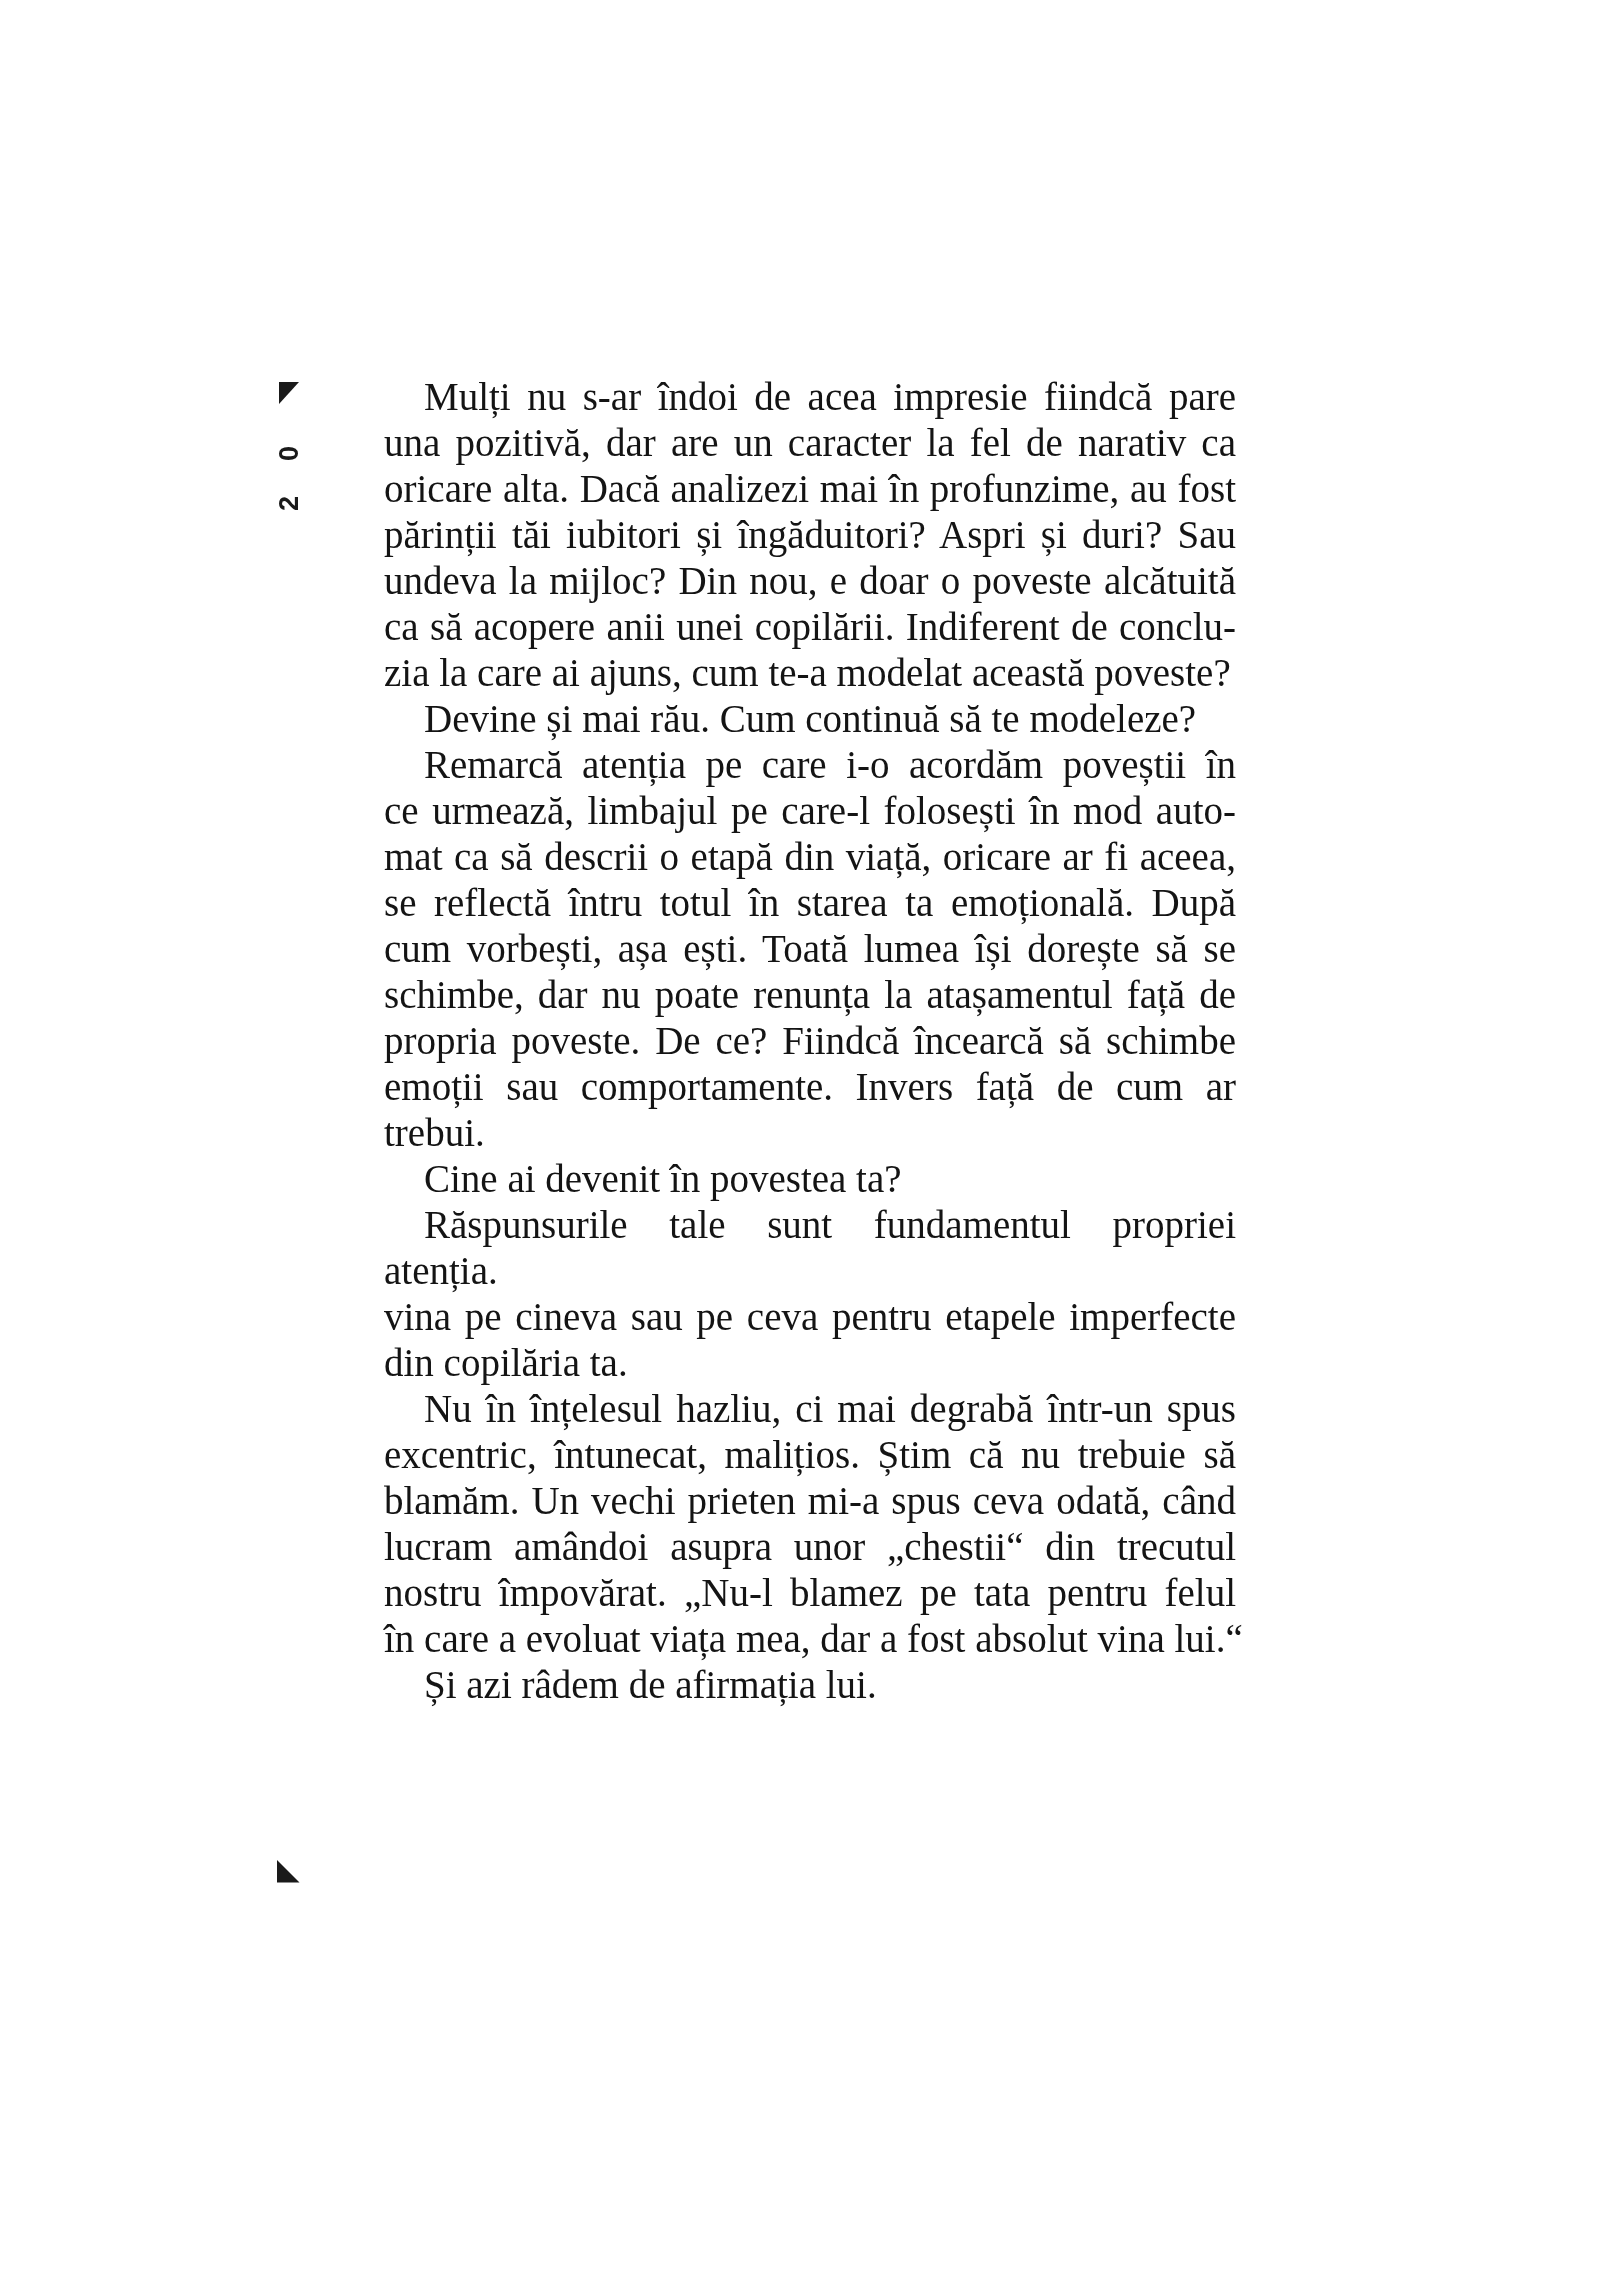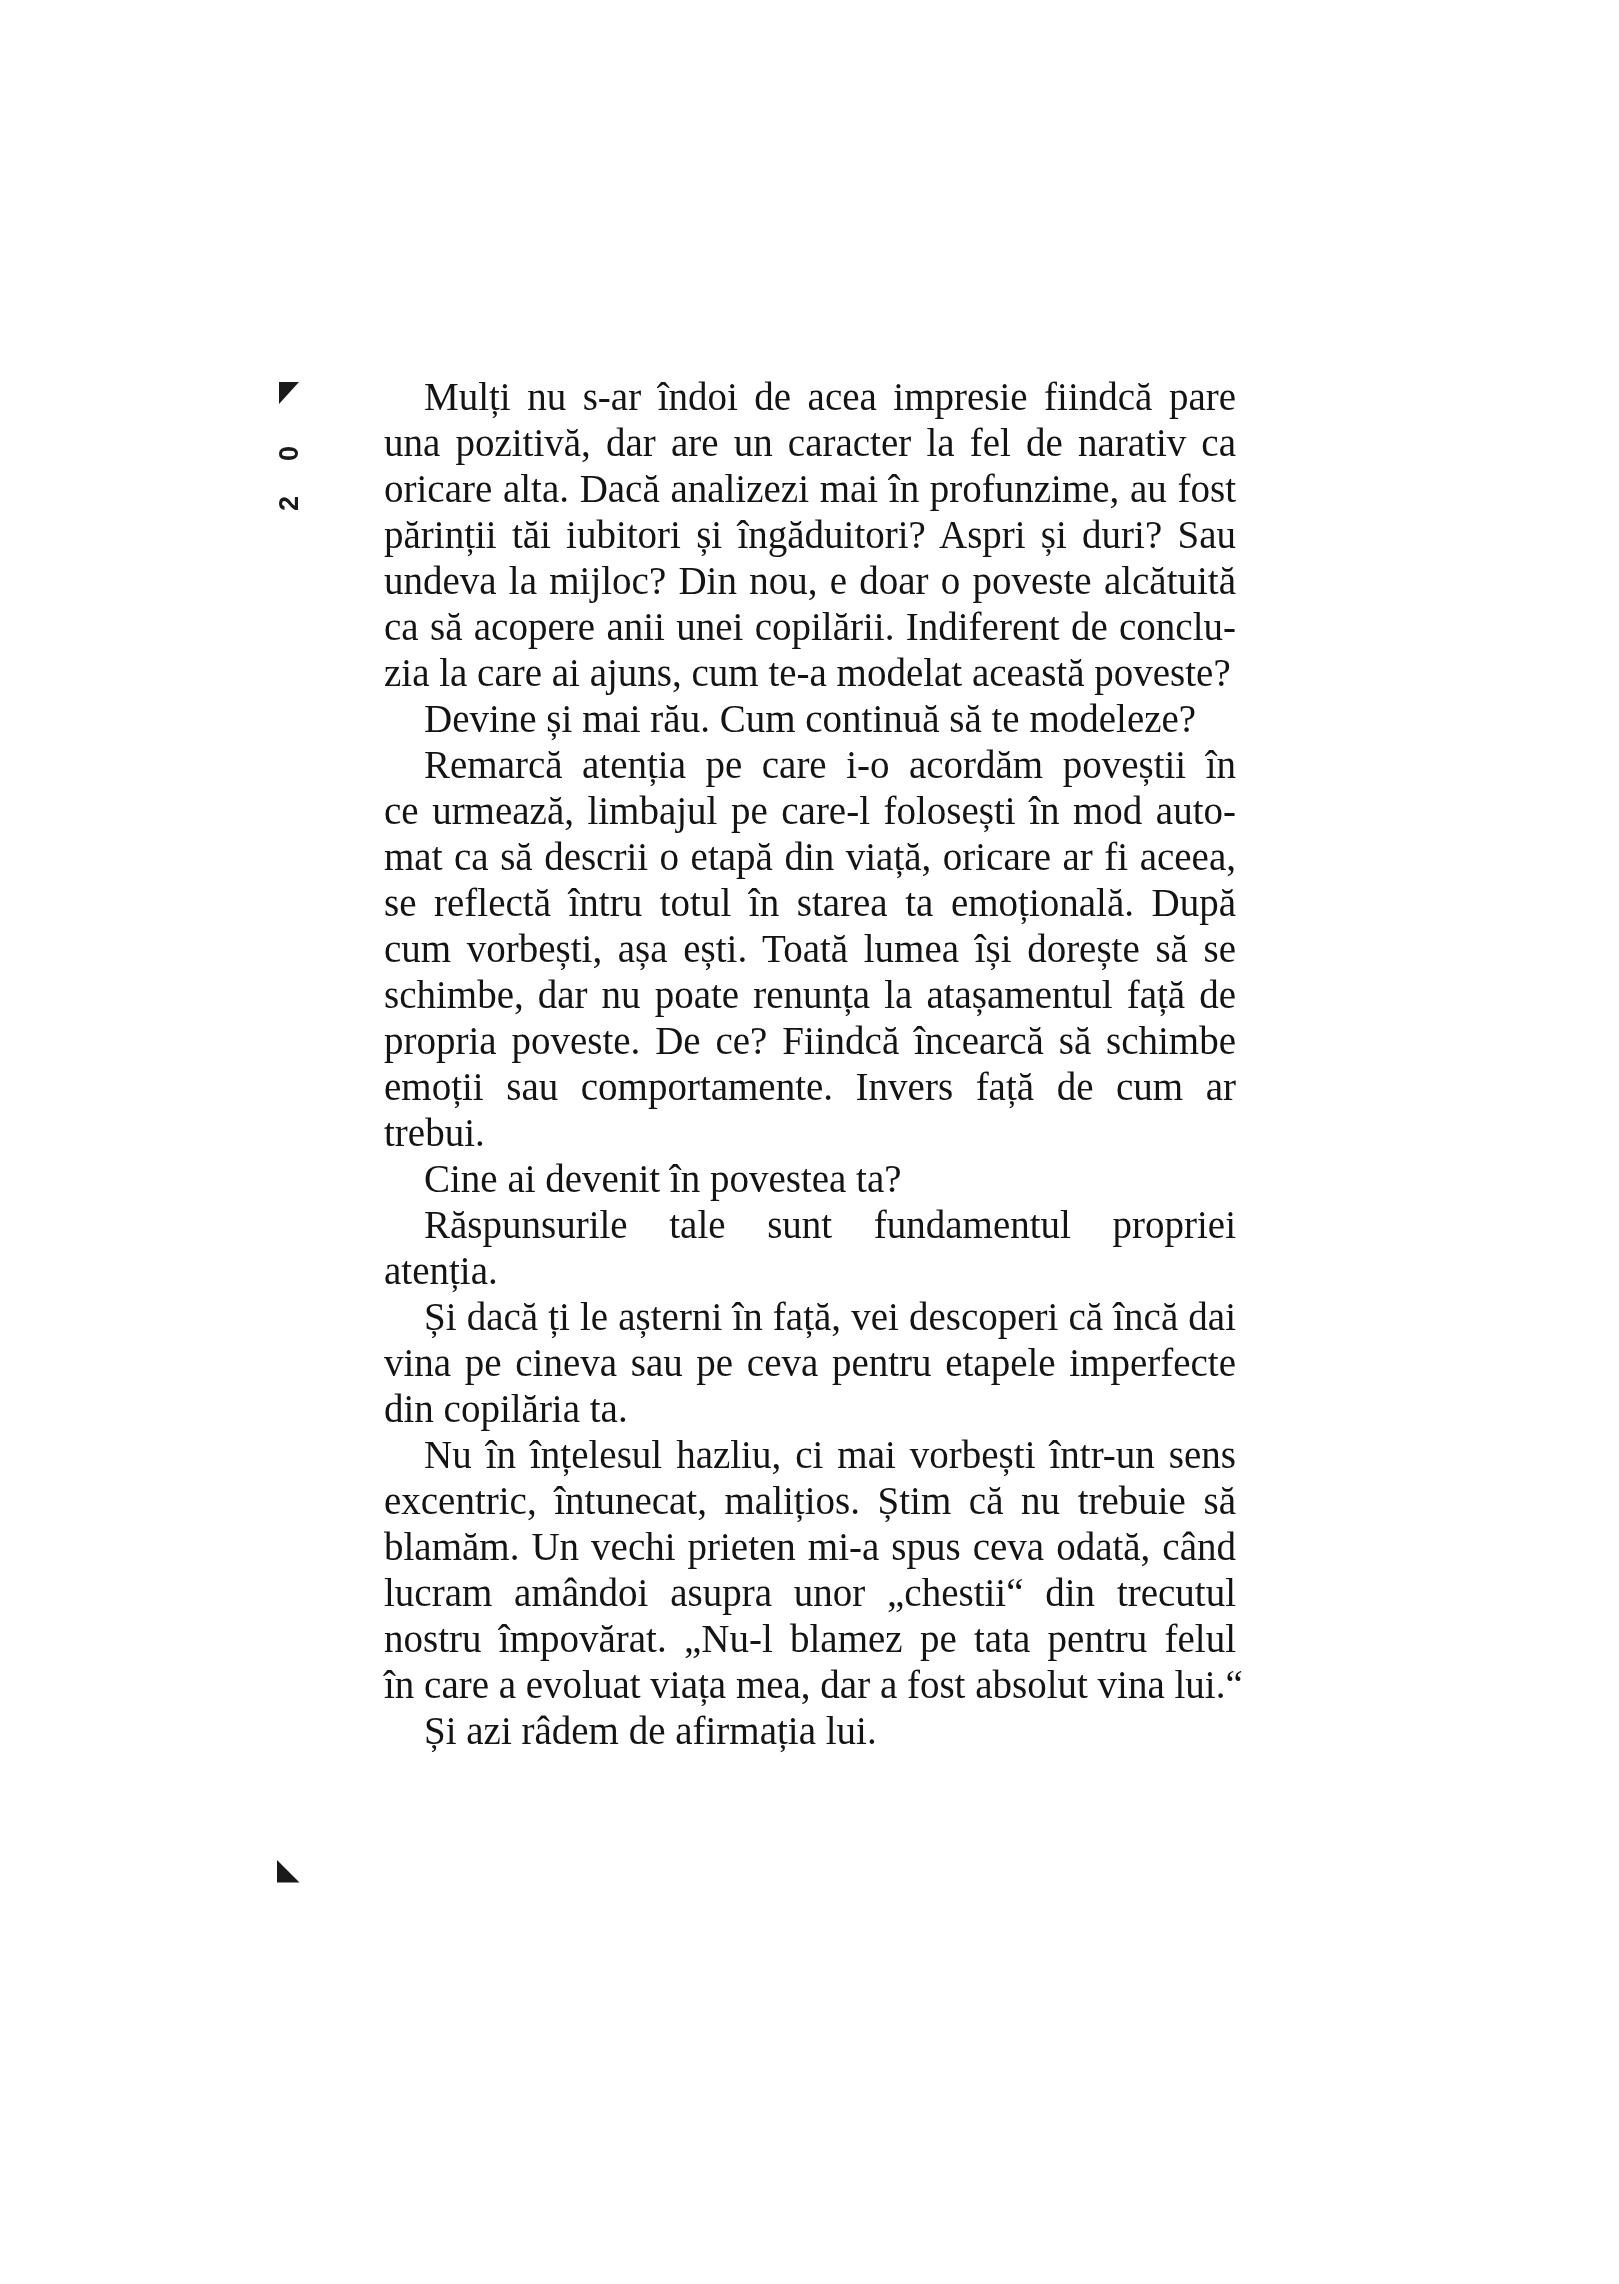--- a/index.html
+++ b/index.html
@@ -79,24 +79,23 @@
       <div class="line">mat ca să descrii o etapă din viață, oricare ar fi aceea,</div>
       <div class="line">se reflectă întru totul în starea ta emoțională. După</div>
       <div class="line">cum vorbești, așa ești. Toată lumea își dorește să se</div>
       <div class="line">schimbe, dar nu poate renunța la atașamentul față de</div>
       <div class="line">propria poveste. De ce? Fiindcă încearcă să schimbe</div>
       <div class="line">emoții sau comportamente. Invers față de cum ar</div>
       <div class="line end">trebui.</div>
       <div class="line indent end">Cine ai devenit în povestea ta?</div>
       <div class="line indent">Răspunsurile tale sunt fundamentul propriei</div>
       <div class="line end">atenția.</div>
-      <div class="line indent">Și dacă ți le așterni în față, vei descoperi că încă dai</div>
       <div class="line">vina pe cineva sau pe ceva pentru etapele imperfecte</div>
       <div class="line end">din copilăria ta.</div>
-      <div class="line indent">Nu în înțelesul hazliu, ci mai vorbești într-un sens</div>
+      <div class="line indent">Nu în înțelesul hazliu, ci mai degrabă într-un spus</div>
       <div class="line">excentric, întunecat, malițios. Știm că nu trebuie să</div>
       <div class="line">blamăm. Un vechi prieten mi-a spus ceva odată, când</div>
       <div class="line">lucram amândoi asupra unor „chestii“ din trecutul</div>
       <div class="line">nostru împovărat. „Nu-l blamez pe tata pentru felul</div>
       <div class="line end">în care a evoluat viața mea, dar a fost absolut vina lui.“</div>
       <div class="line indent end">Și azi râdem de afirmația lui.</div>
     </div>
   <div class="marker bottom"></div>
 </div>
 

